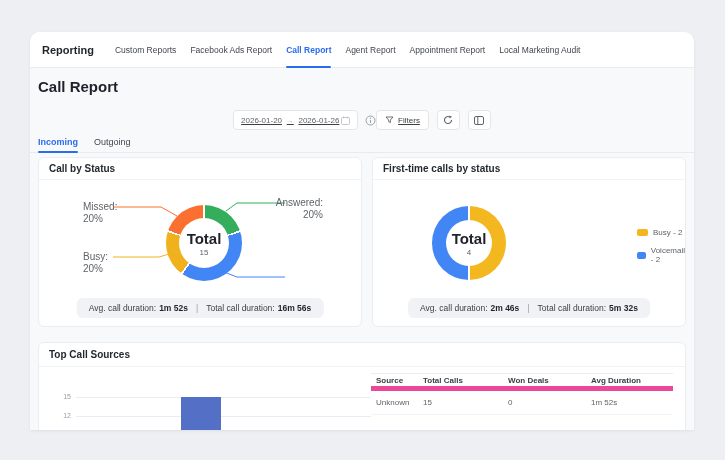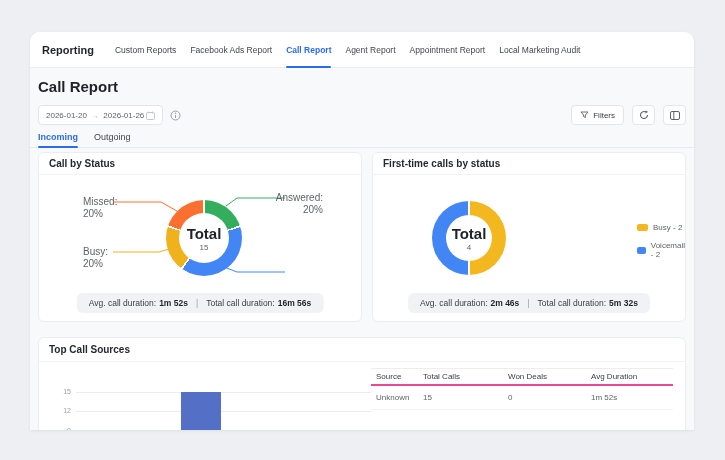--- a/index.html
+++ b/index.html
@@ -17,21 +17,21 @@
   .nav .item { font-size:8.5px; color:#41464d; margin:0 7px; height:36px; line-height:36px;
                position:relative; cursor:pointer; white-space:nowrap; }
   .nav .item.active { color:#2b6cee; font-weight:bold; }
   .nav .item.active::after { content:""; position:absolute; left:0; right:0; bottom:0;
                height:2px; background:#2b6cee; border-radius:2px; }
 
   
   .content { background:#f8f9fb; height:362px; padding:10px 8px 0 8px; position:relative; }
   .page-title { font-size:15px; font-weight:bold; color:#1d2329; line-height:18px; }
 
-  .controls { margin-top:8px; height:22px; display:flex; align-items:center; justify-content:space-between; }
+  .controls { margin-top:13px; height:22px; display:flex; align-items:center; justify-content:center;text-decoration:underline; }
   .ctl-left, .ctl-right { display:flex; align-items:center; }
   .date-range { width:125px; height:20px; background:#fff; border:1px solid #e3e5e9; border-radius:4px;
                 display:flex; align-items:center; justify-content:space-between; padding:0 7px;
                 font-size:8px; color:#5f6368; }
   .date-range .arrow { color:#b6bac1; font-size:7px; margin:0 3px; }
   .icon-ghost { margin-left:7px; display:flex; align-items:center; }
   .select { width:82px; height:20px; background:#fff; border:1px solid #e3e5e9; border-radius:4px;
             display:flex; align-items:center; justify-content:space-between; padding:0 6px;
             font-size:8px; color:#3c4043; margin-right:8px; }
   .btn { height:20px; background:#fff; border:1px solid #e3e5e9; border-radius:4px;
@@ -81,22 +81,22 @@
   
   .card3 { margin-top:15px; width:648px; height:130px; border-radius:6px 6px 0 0; }
   .card3 .card-h { height:24px; line-height:24px; }
   .card3-b { position:relative; height:105px; }
   .gridline { position:absolute; left:37px; width:295px; height:1px; background:#ececee; }
   .gtick { position:absolute; width:20px; text-align:right; font-size:7px; color:#9aa0a6; }
   .bar { position:absolute; background:#5470c6; }
 
   .tcs-table { position:absolute; left:332px; right:12px; top:6px; font-size:8px; }
   .trow { display:grid; grid-template-columns:47px 85px 83px 1fr; align-items:center; }
-  .trow.head { border-top:1px solid #ededf0; border-bottom:2px solid #ec4899;
-               color:#3b4046; font-weight:normal; height:18px; }
+  .trow.head { border-top:1px solid #ededf0; border-bottom:5px solid #ec4899;
+               color:#3b4046; font-weight:bold; height:18px; }
   .trow.data { color:#5f6368; height:24px; border-bottom:1px solid #f3f4f6; }
   .trow > div { padding-left:5px; }
 
   svg.ic { display:block; }
 </style>
 </head>
 <body>
 
 <div class="window">
 

